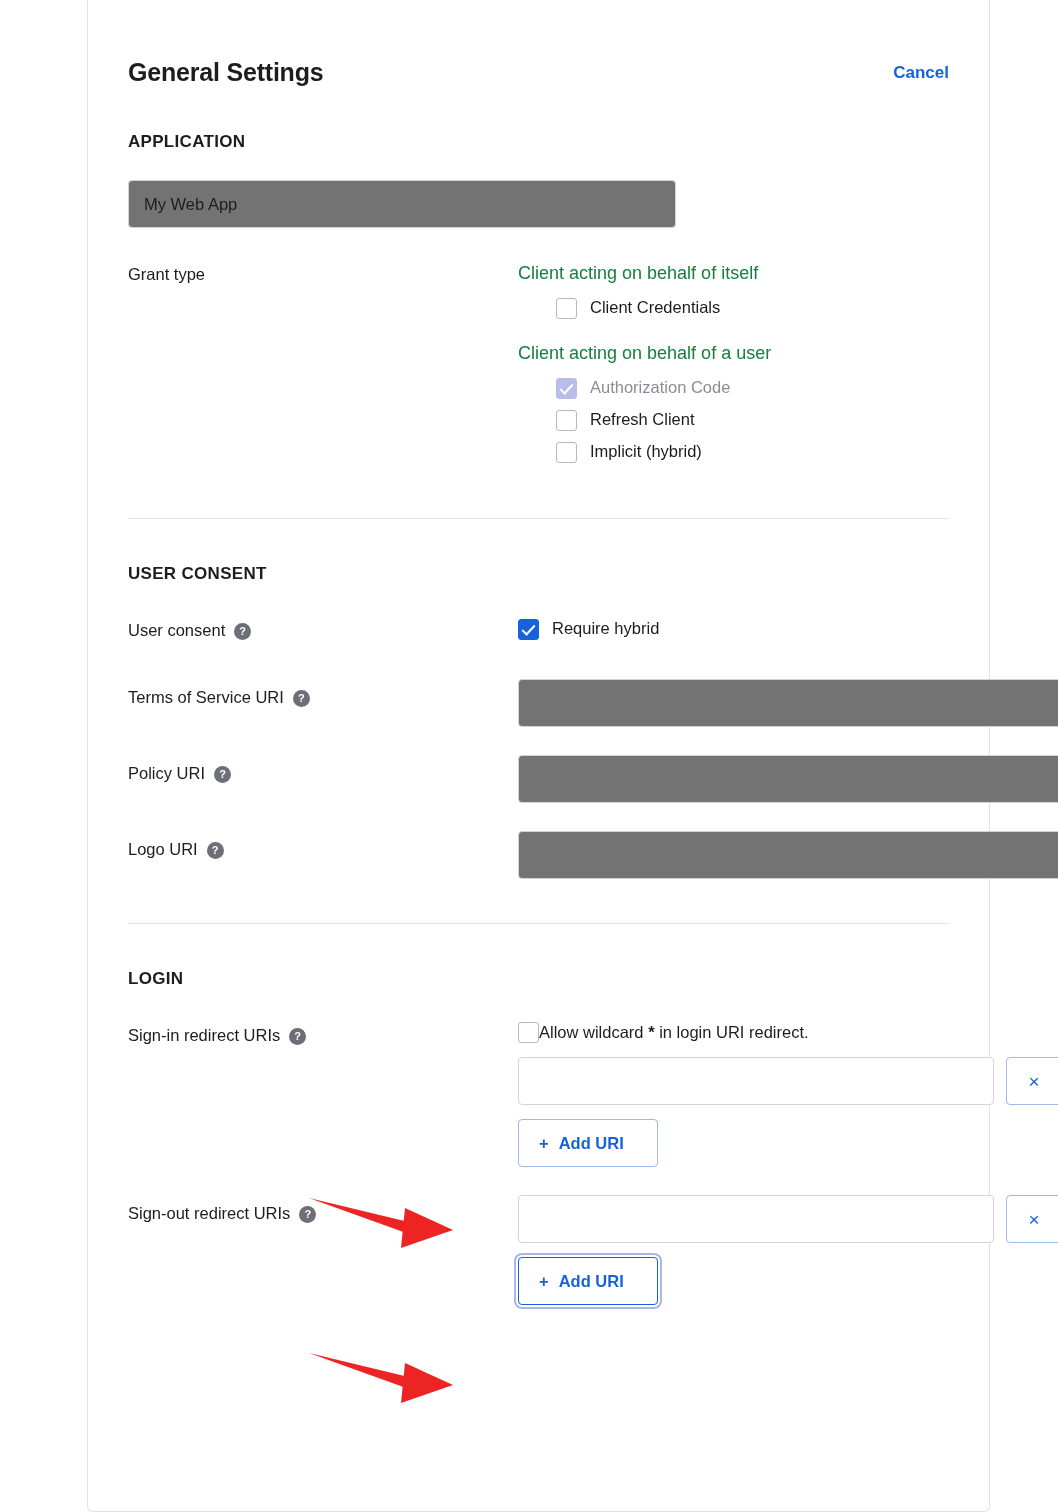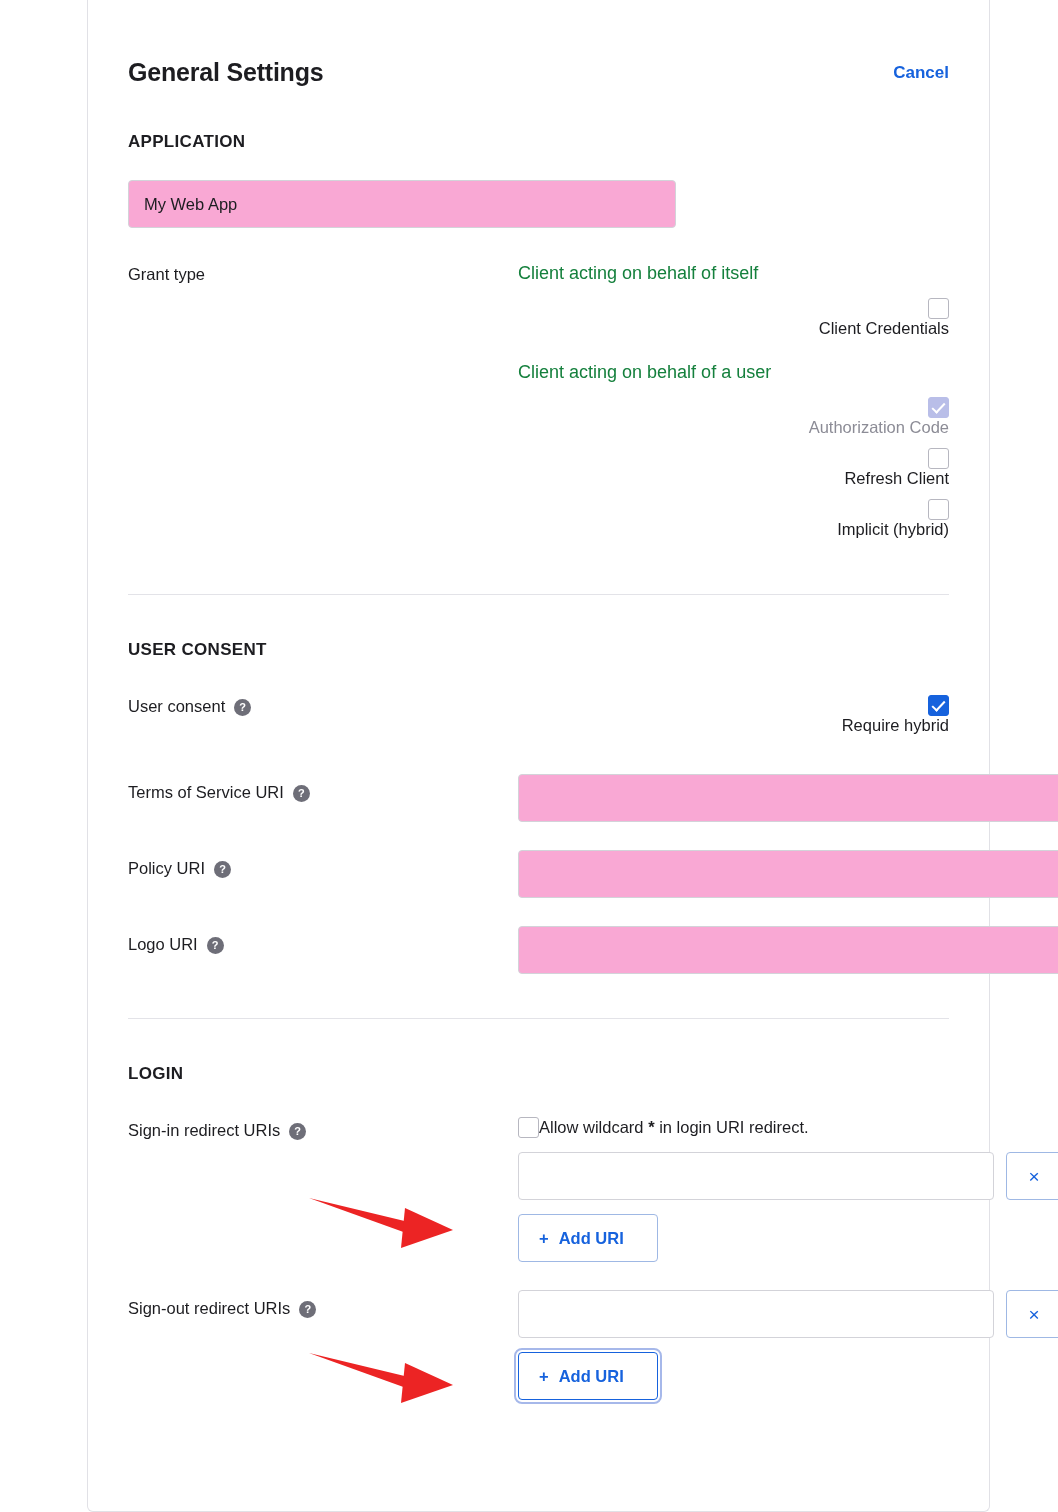--- a/index.html
+++ b/index.html
@@ -90,44 +90,44 @@
     cursor: pointer;
     position: relative;
     top: 1px;
   }
   .text-input {
     box-sizing: border-box;
     width: 548px;
     height: 48px;
     border: 1px solid #d3d3d9;
     border-radius: 4px;
-    background: #f9a8d4;
+    background: #737373;
     font-family: "Liberation Sans", sans-serif;
     font-size: 16.5px;
     color: #1d1d21;
     padding: 0 15px;
     outline: none;
   }
   .static-value {
     font-size: 16.5px;
     color: #1d1d21;
     padding-top: 9px;
   }
   .grant-group-label {
     font-size: 18px;
     color: #15803d;
     margin-bottom: 14px;
   }
   .grant-group-label.second { margin-top: 24px; }
   .check-row {
     display: flex;
-    align-items: flex-end;
+    align-items: flex-start;
+    gap: 13px;
     margin-bottom: 11px;
     padding-left: 38px;
-    flex-direction: column;
   }
   .check-row.nopad { padding-left: 0; }
   .cbox {
     box-sizing: border-box;
     width: 21px;
     height: 21px;
     border: 1px solid #b7b7c0;
     border-radius: 3px;
     background: #ffffff;
     flex: 0 0 21px;

